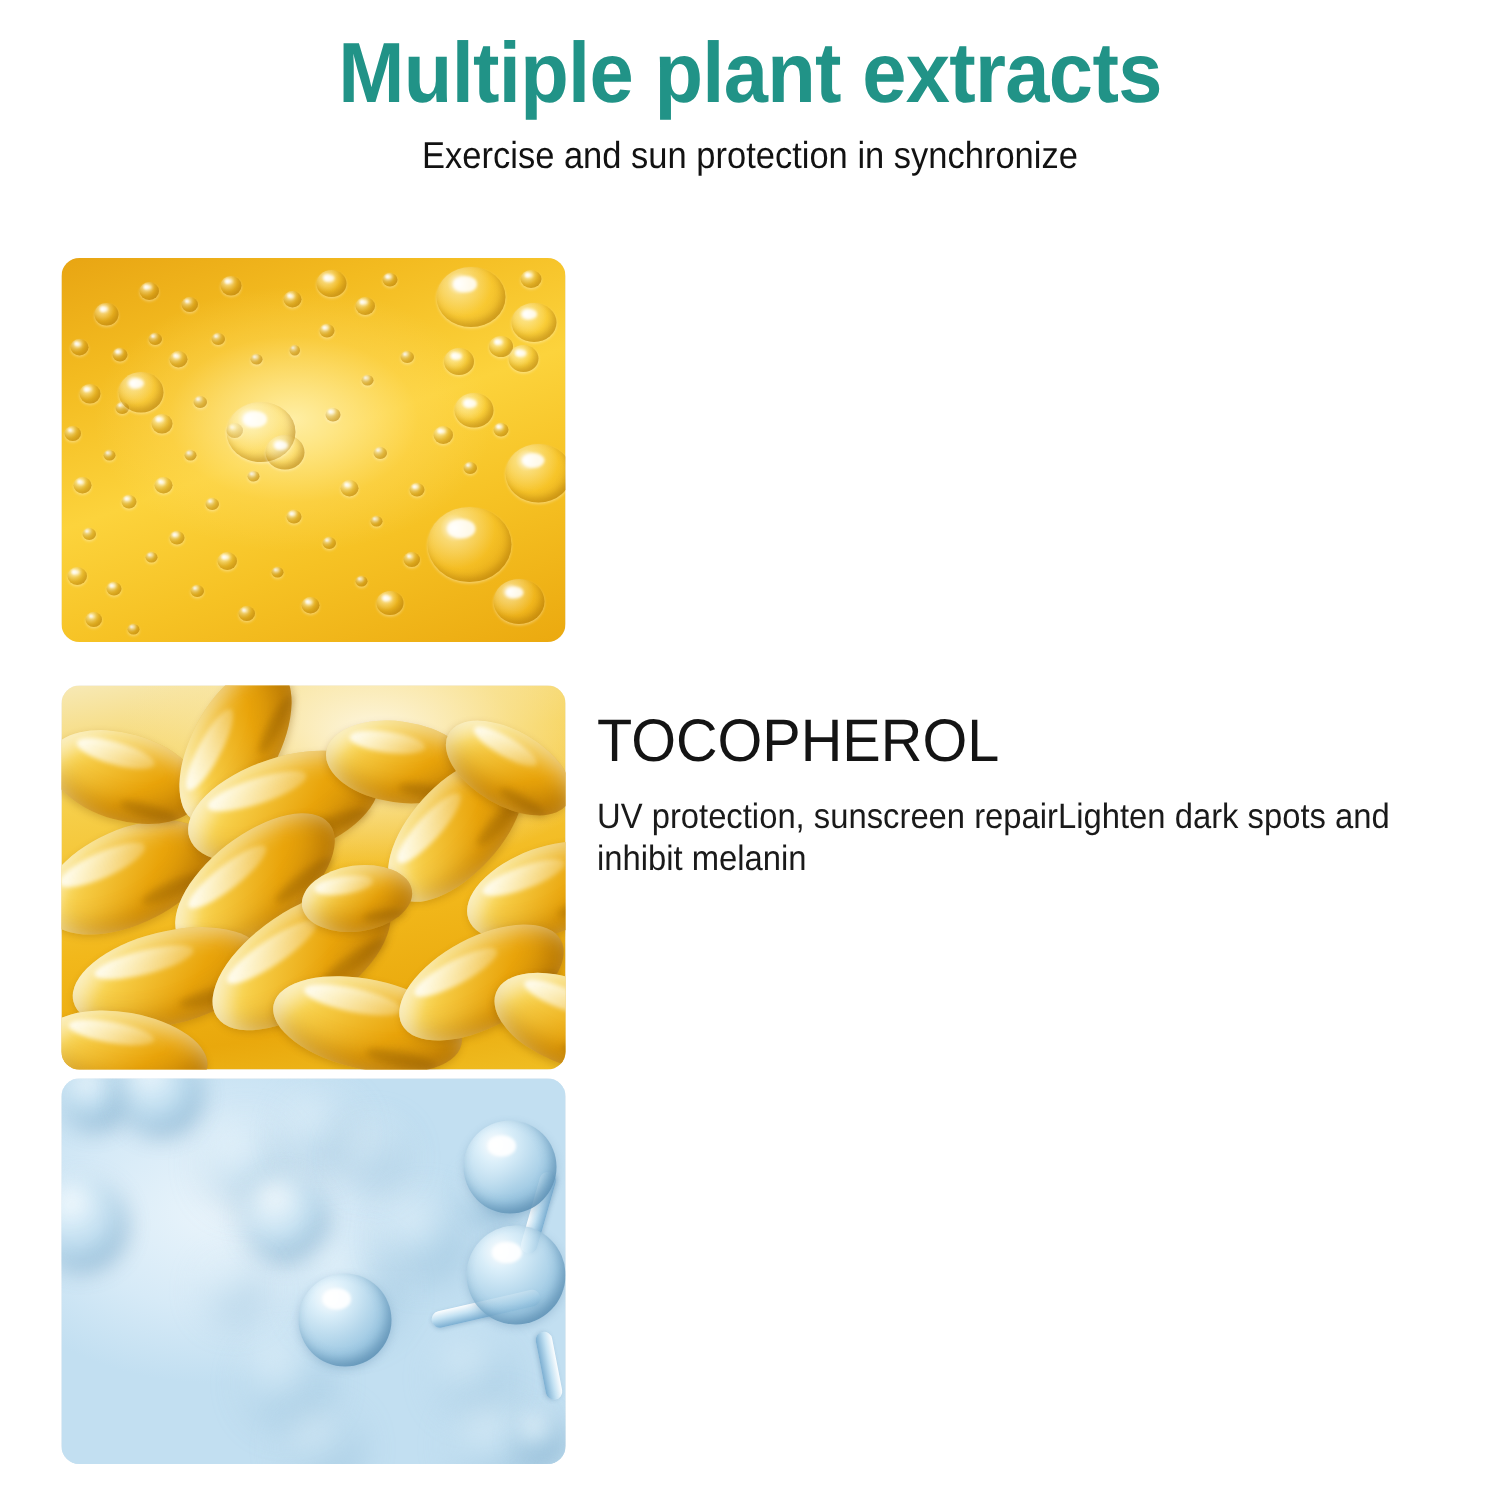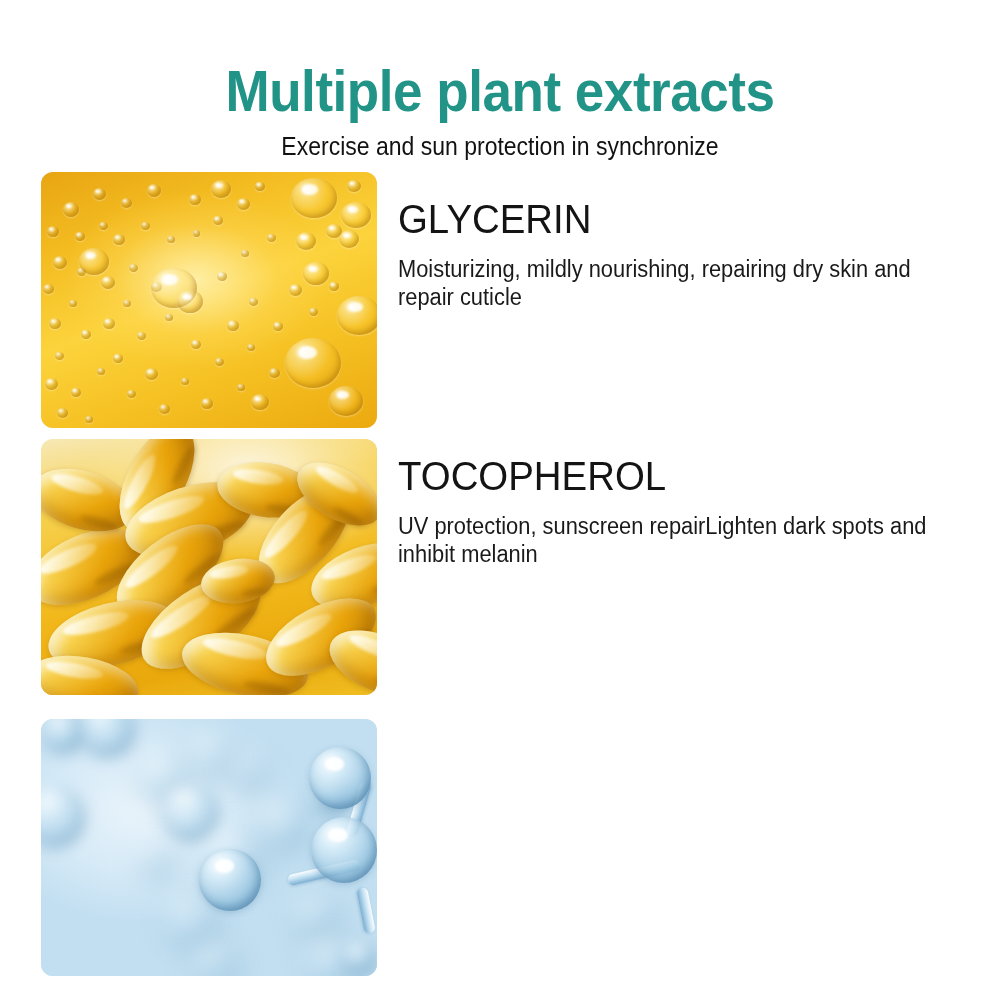--- a/index.html
+++ b/index.html
@@ -16,21 +16,20 @@
     -webkit-font-smoothing: antialiased;
   }
 
   
   .header {
     position: absolute;
     left: 0;
     top: 0;
     width: 1000px;
     text-align: center;
-    margin-top: 42px;
   }
   .main-title {
     margin: 0;
     padding-top: 18px;
     font-family: "Liberation Sans", sans-serif;
     font-size: 57px;
     font-weight: 700;
     letter-spacing: -0.5px;
     line-height: 1.12;
     color: #219387;
@@ -54,21 +53,21 @@
     top: 0;
     width: 1000px;
     height: 1000px;
   }
   .row {
     position: absolute;
     left: 0;
     width: 1000px;
   }
   .row-1 { top: 172px; height: 256px; }
-  .row-2 { top: 439px; height: 256px; }
+  .row-2 { top: 457px; height: 256px; }
   .row-3 { top: 719px; height: 256px; }
 
   .thumb {
     position: absolute;
     left: 41px;
     top: 0;
     width: 336px;
     height: 256px;
     border-radius: 12px;
     overflow: hidden;
@@ -291,24 +290,20 @@
         <div class="bub" style="left:298px;top:58px;width:20px;height:18px;"></div>
         <div class="bub" style="left:296px;top:124px;width:44px;height:39px;"></div>
         <div class="bub" style="left:244px;top:166px;width:56px;height:50px;"></div>
         <div class="bub" style="left:288px;top:214px;width:34px;height:30px;"></div>
         <div class="bub" style="left:210px;top:222px;width:18px;height:16px;"></div>
         <div class="bub" style="left:176px;top:100px;width:10px;height:9px;"></div>
         <div class="bub" style="left:200px;top:78px;width:8px;height:7px;"></div>
         <div class="bub" style="left:226px;top:62px;width:9px;height:8px;"></div>
       </div>
     </div>
-    <div class="text-col">
-      <h2 class="ing-name">GLYCERIN</h2>
-      <p class="ing-desc">Moisturizing, mildly nourishing, repairing dry skin and repair cuticle</p>
-    </div>
   </div>
 
   <div class="row row-2">
     <div class="thumb">
       <div class="thumb-inner gel-base">
         <div class="cap" style="left:-16px;top:96px;width:120px;height:64px;transform:rotate(-24deg);"></div>
         <div class="cap" style="left:-10px;top:32px;width:104px;height:58px;transform:rotate(16deg);"></div>
         <div class="cap" style="left:58px;top:10px;width:116px;height:58px;transform:rotate(-62deg);"></div>
         <div class="cap" style="left:82px;top:48px;width:132px;height:66px;transform:rotate(-18deg);"></div>
         <div class="cap" style="left:66px;top:100px;width:126px;height:62px;transform:rotate(-38deg);"></div>

